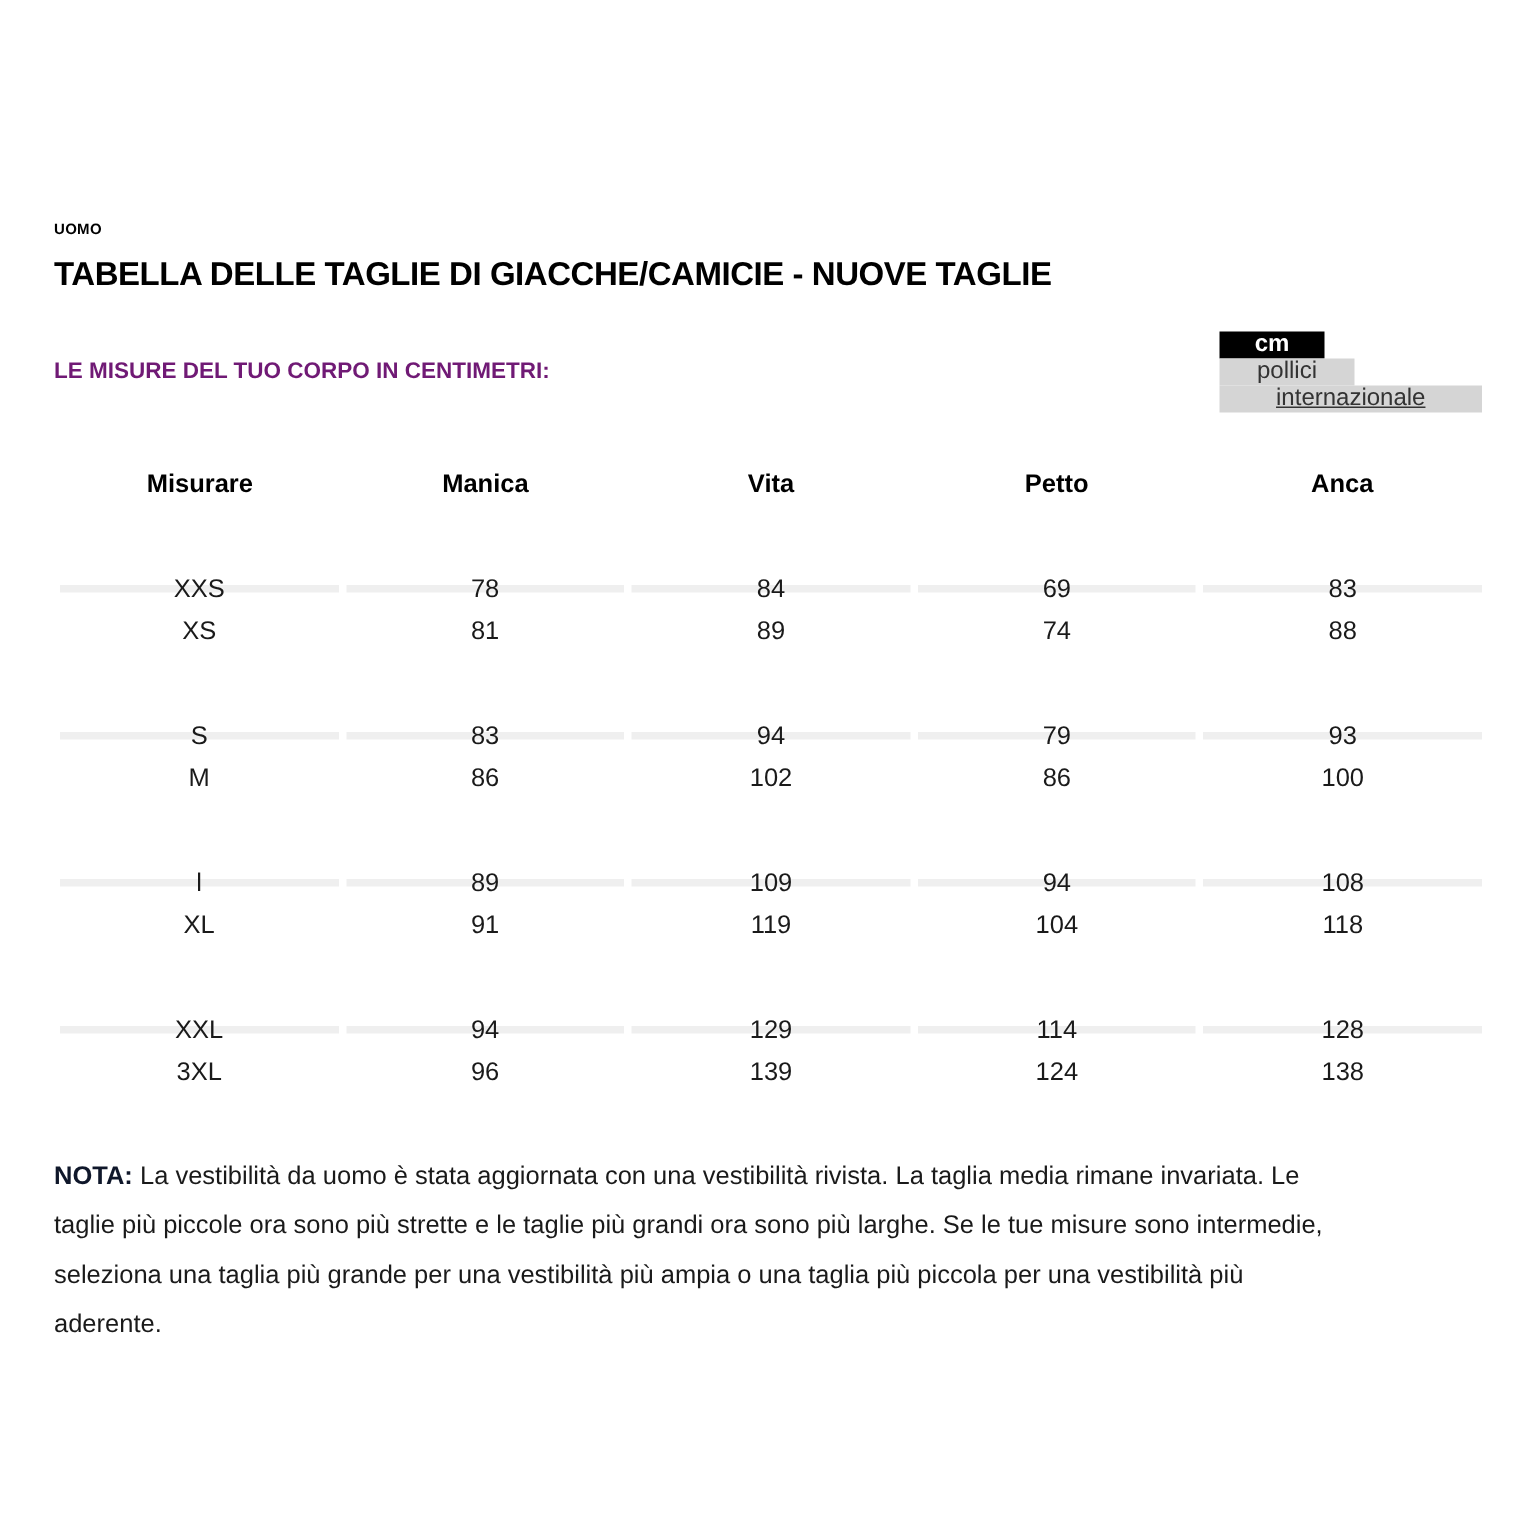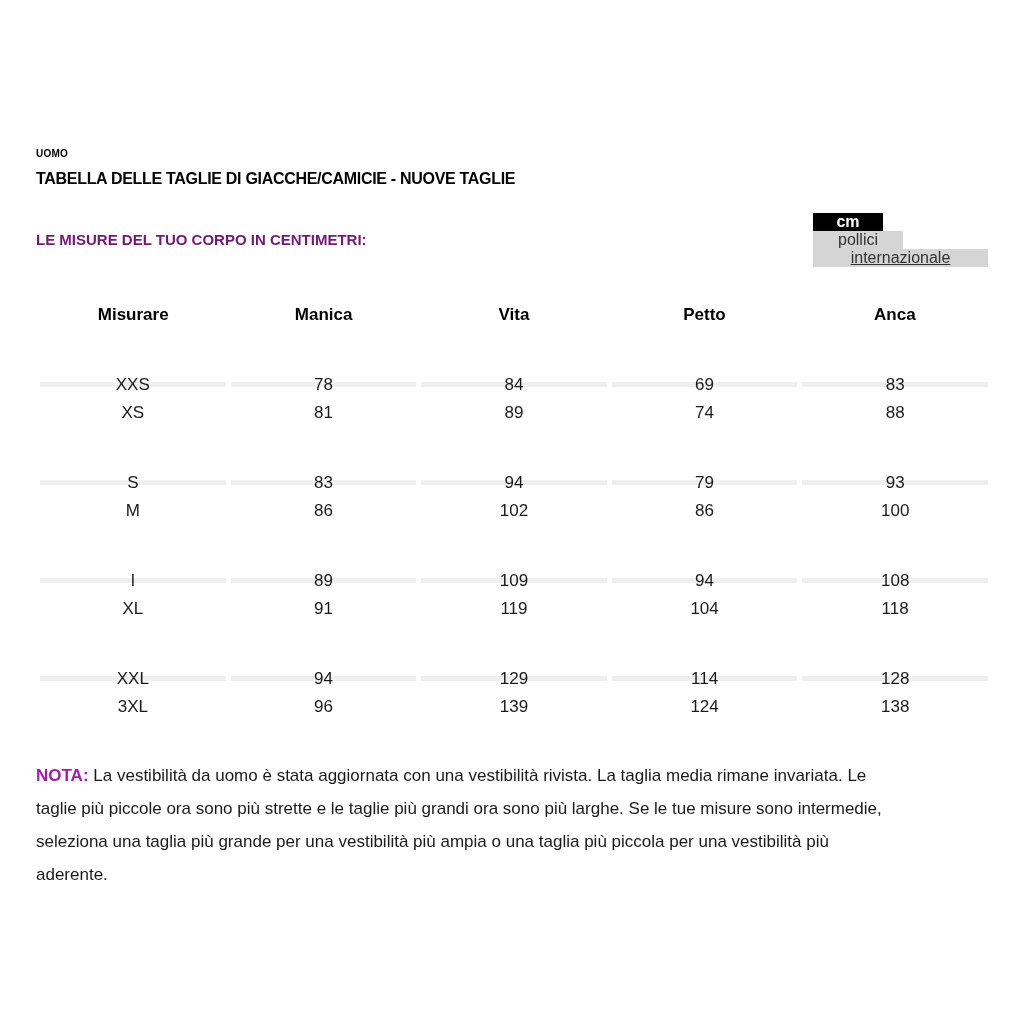--- a/index.html
+++ b/index.html
@@ -19,21 +19,21 @@
     padding: 148px 36px 0 36px;
   }
   .category {
     font-size: 10px;
     font-weight: bold;
     color: #000;
     letter-spacing: 0.2px;
   }
   .title {
     margin: 11px 0 0 0;
-    font-size: 16px;
+    font-size: 22px;
     font-weight: bold;
     color: #000;
     letter-spacing: -0.3px;
   }
   .subhead-row {
     margin-top: 25px;
     display: flex;
     justify-content: space-between;
     align-items: center;
   }
@@ -97,21 +97,21 @@
   }
   .note {
     margin: 29px 0 0 0;
     max-width: 852px;
     font-size: 17px;
     line-height: 33px;
     color: #1a1a1a;
   }
   .note-label {
     font-weight: bold;
-    color: #a21caf;
+    color: #0f172a;
   }
 </style>
 </head>
 <body>
 
 <div class="page">
 
   <div class="category">UOMO</div>
 
   <h1 class="title">TABELLA DELLE TAGLIE DI GIACCHE/CAMICIE - NUOVE TAGLIE</h1>

